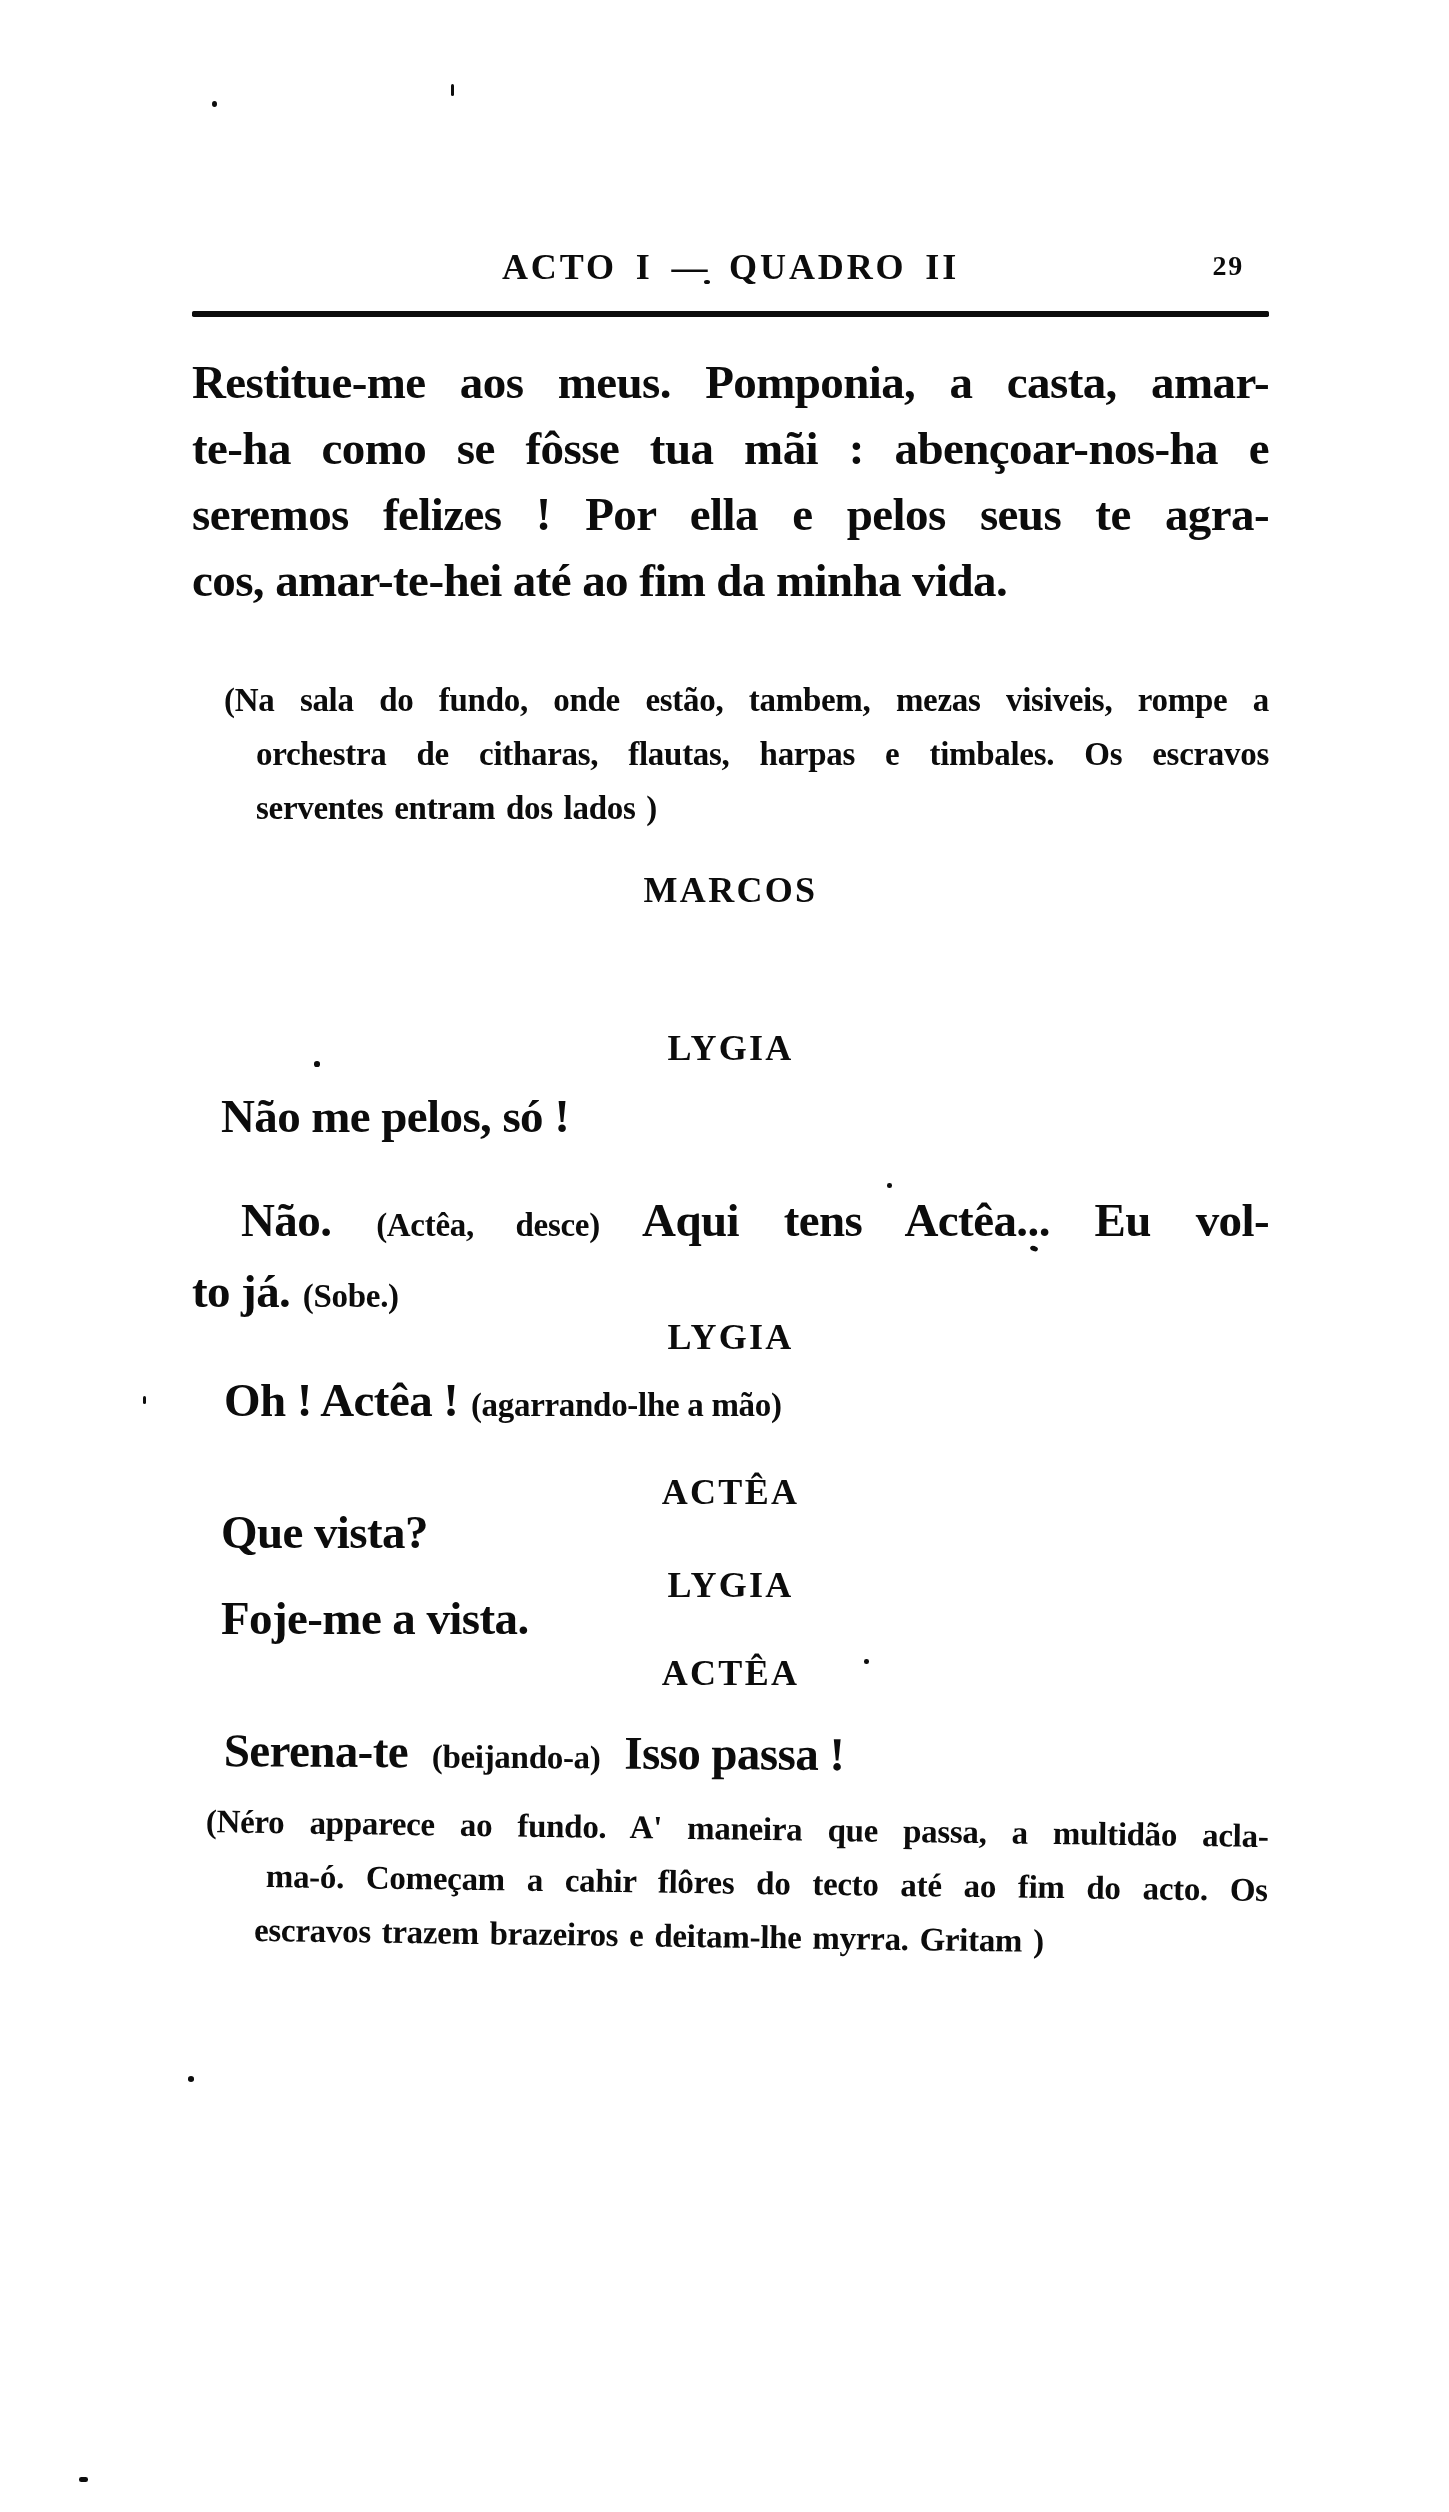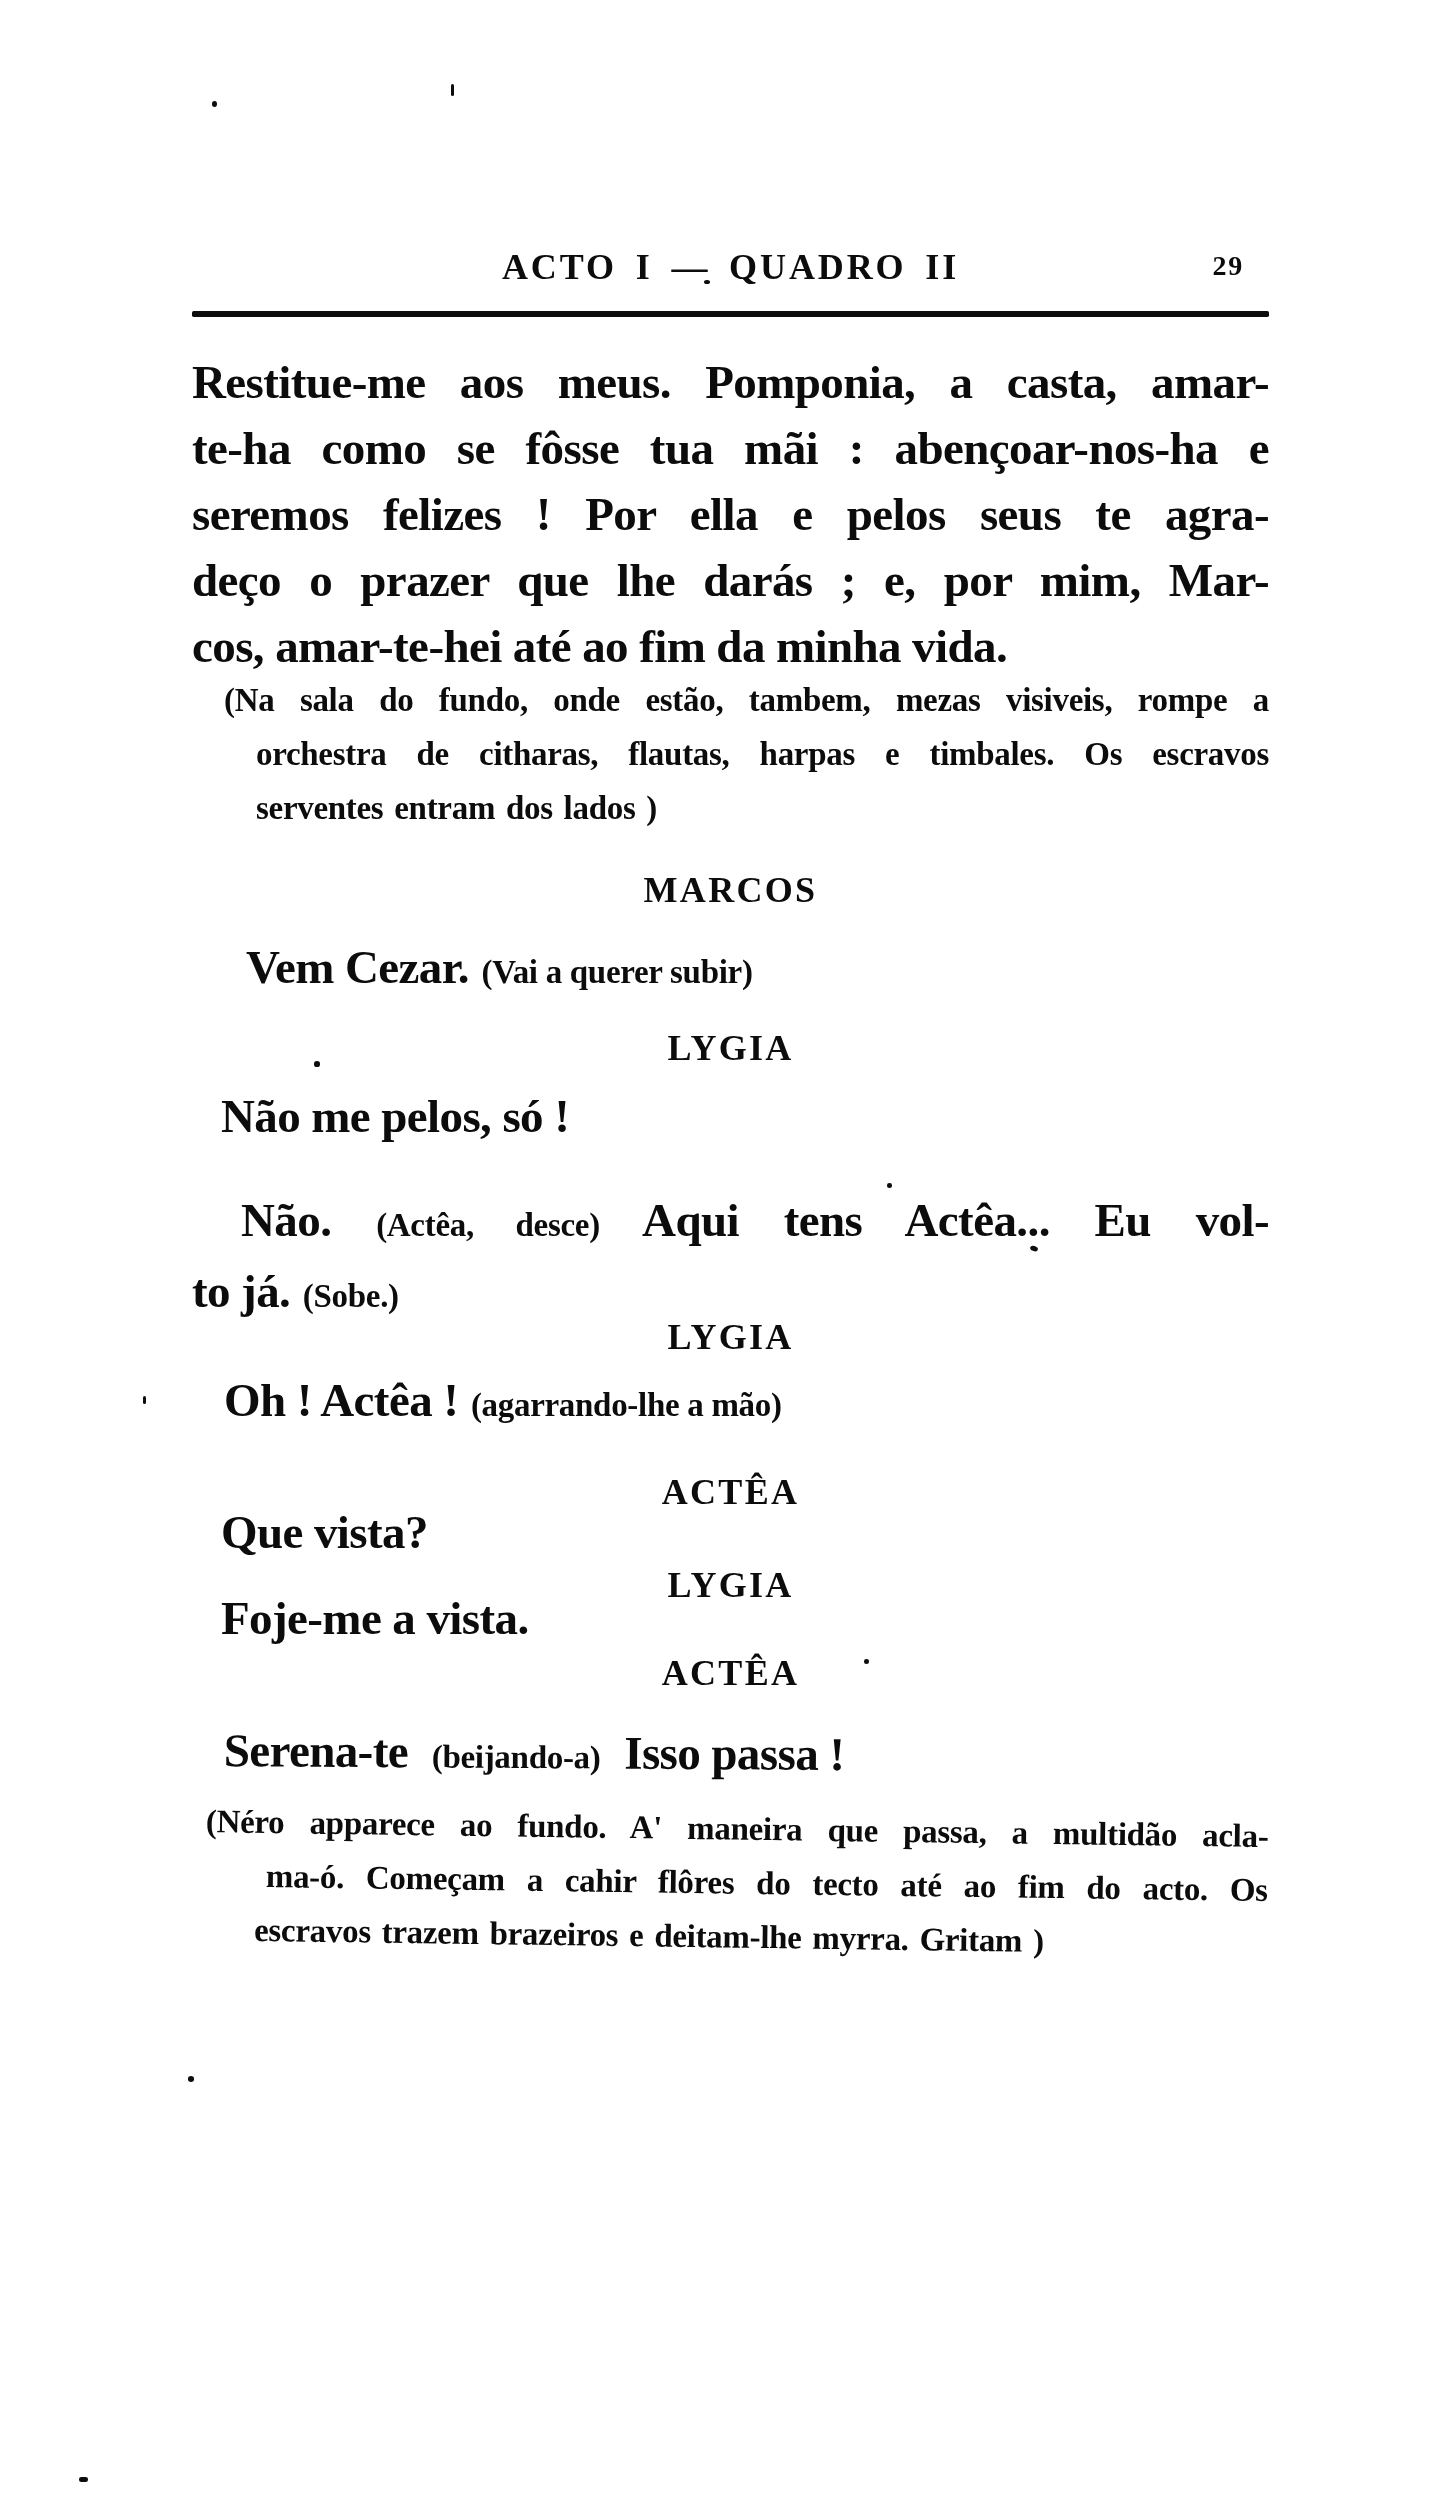--- a/index.html
+++ b/index.html
@@ -69,34 +69,30 @@
   <div class="blk header-row">
     <span class="act-title">ACTO I — QUADRO II</span>
     <span class="pagenum">29</span>
   </div>
   <div class="blk rule"></div>
 
   <div class="blk speech-text p1" style="top:349px">
     <div class="jline">Restitue-me aos meus. Pomponia, a casta, amar-</div>
     <div class="jline">te-ha como se fôsse tua mãi : abençoar-nos-ha e</div>
     <div class="jline">seremos felizes ! Por ella  e pelos seus te agra-</div>
-    <div class="jline">deço o prazer que lhe darás ; e, por mim, Mar-</div>
     <div class="lline">cos, amar-te-hei até ao fim da minha vida.</div>
   </div>
 
   <div class="blk stage stage1" style="top:673px">
     <div class="sline s0">(Na sala do fundo, onde estão, tambem, mezas visiveis, rompe a</div>
     <div class="sline s1">orchestra de citharas, flautas, harpas e timbales. Os escravos</div>
     <div class="sline s2 last">serventes entram dos lados )</div>
   </div>
 
   <div class="blk speaker" style="top:870px">MARCOS</div>
-  <div class="blk speech-text indent-95" style="top:934px">
-    <span>Vem Cezar.</span><span class="dir gap-l">(Vai a querer subir)</span>
-  </div>
 
   <div class="blk speaker" style="top:1028px">LYGIA</div>
   <div class="blk speech-text indent-50" style="top:1083px">Não me pelos, só !</div>
 
   <div class="blk speech-text" style="top:1187px">
     <div class="jline firstline-indent">
       <span>Não.</span>
       <span class="dir">(Actêa, desce)</span>
       <span>Aqui tens Actêa...</span>
       <span>Eu vol-</span>

